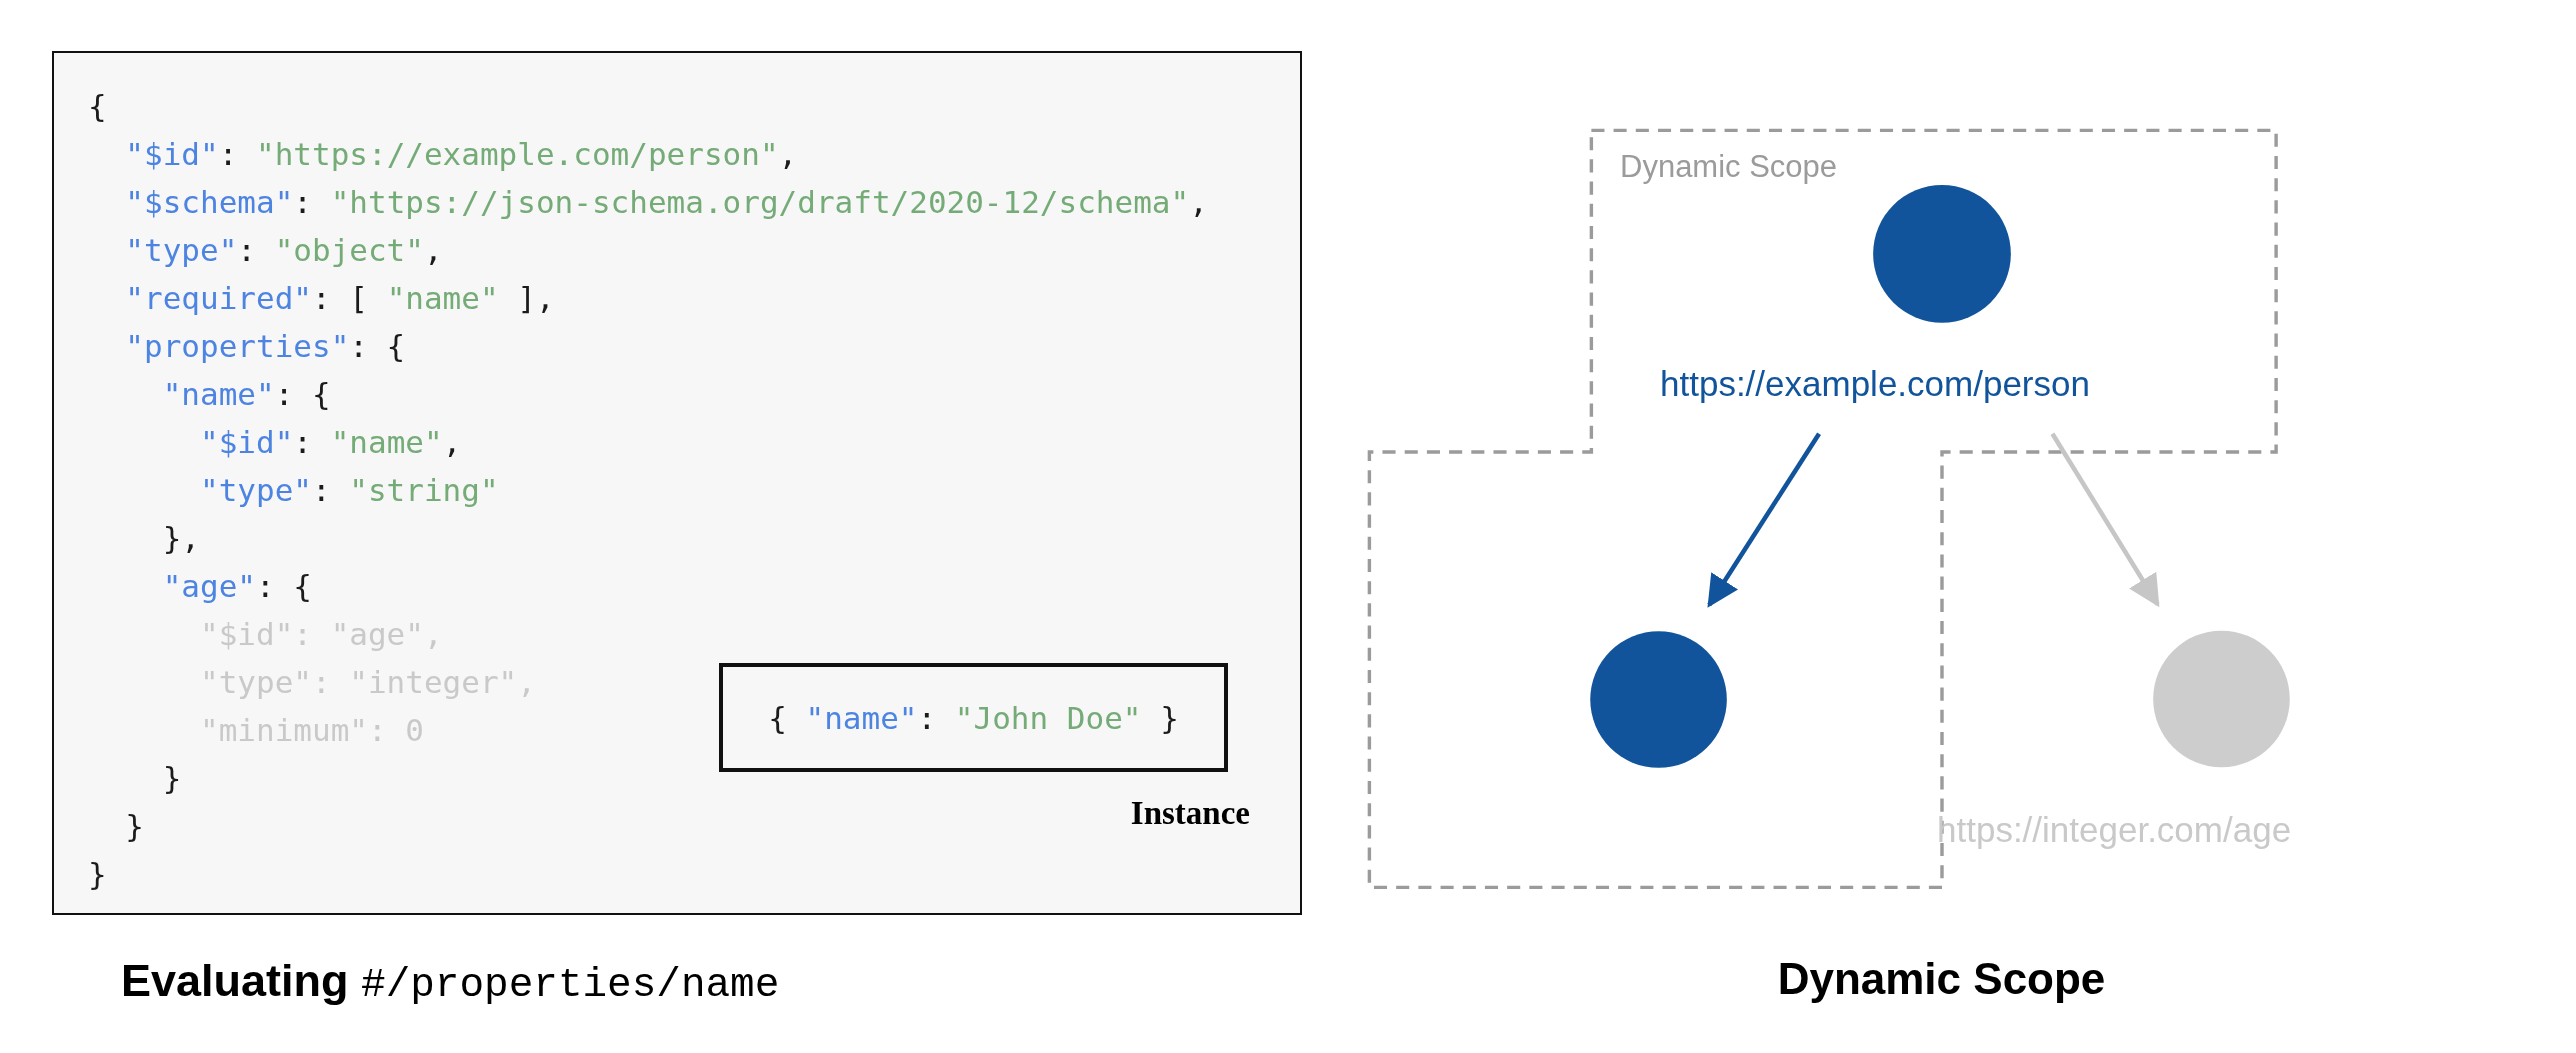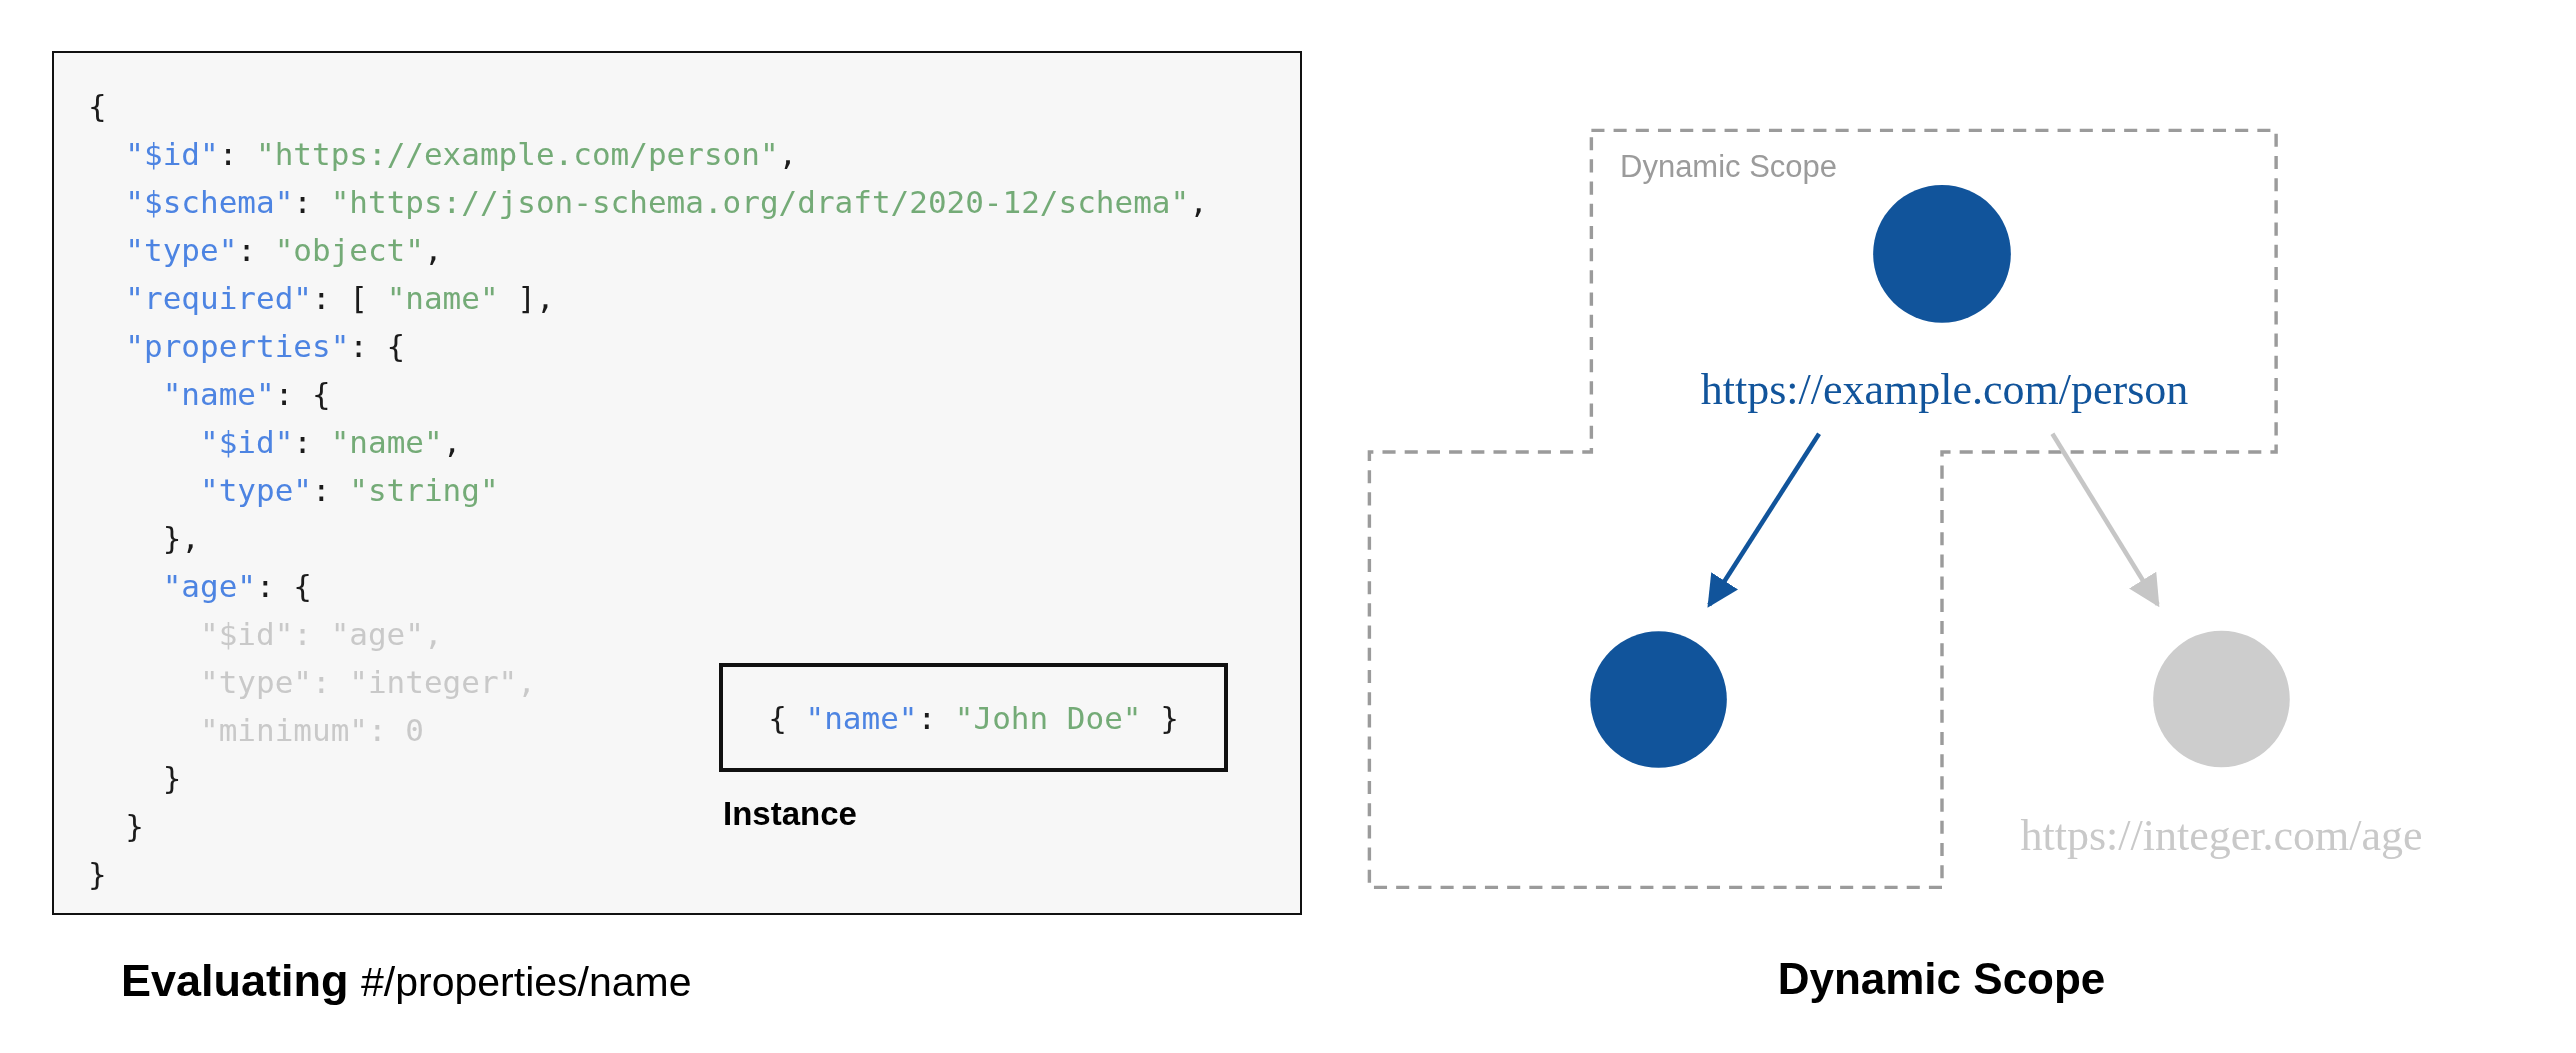--- a/index.html
+++ b/index.html
@@ -31,48 +31,48 @@
   .tok-s{color:var(--code_str);}
   .tok-g{color:var(--muted_gray);}
 
   .instance-box{
     position:absolute;left:719px;top:663px;width:501px;height:101px;
     border:4.6px solid var(--border_black);background:var(--panel_bg);
     display:flex;align-items:center;justify-content:center;
     font-family:"DejaVu Sans Mono",monospace;font-size:31px;white-space:pre;
   }
   .instance-label{
-    position:absolute;left:723px;top:795px;width:569px;text-align:left;
-    font-family:Liberation Sans, sans-serif;font-weight:bold;font-size:33px;color:#000;
+    position:absolute;left:681px;top:795px;width:569px;text-align:right;
+    font-family:Liberation Serif, serif;font-weight:bold;font-size:33px;color:#000;
   }
 
   .caption-left{
     position:absolute;left:121px;top:955px;white-space:pre;color:#000;
   }
   .caption-left .cap-bold{font-family:"Liberation Sans",sans-serif;font-weight:bold;font-size:45px;}
-  .caption-left .cap-mono{font-family:Liberation Sans, sans-serif;font-size:41px;}
+  .caption-left .cap-mono{font-family:Liberation Mono, monospace;font-size:41px;}
 
   
   .diagram-svg{position:absolute;left:0;top:0;width:2576px;height:1053px;}
   .scope-outline{fill:none;stroke:var(--dash_gray);stroke-width:6;stroke-dasharray:23 16;}
   .node-active{fill:var(--accent_blue);}
   .node-inactive{fill:#cdcdcd;}
   .edge{stroke-width:8;fill:none;}
   .edge-active{stroke:var(--accent_blue);}
   .edge-inactive{stroke:var(--arrow_gray);}
   .head-active{fill:var(--accent_blue);}
   .head-inactive{fill:var(--arrow_gray);}
 
   .scope-title{
     position:absolute;left:1620px;top:149px;
     font-family:"Liberation Sans",sans-serif;font-size:31px;color:var(--dash_gray);
   }
   .node-label{
-    position:absolute;width:569px;text-align:center;
-    font-family:Liberation Serif, serif;font-size:44px;white-space:pre;
+    position:absolute;width:569px;text-align:left;
+    font-family:Liberation Sans, sans-serif;font-size:35px;white-space:pre;
   }
   .node-label.blue{color:var(--accent_blue);}
   .node-label.gray{color:var(--muted_gray);}
   .label-person{left:1660px;top:364px;}
   .label-name{left:1378px;top:810px;}
   .label-age{left:1937px;top:810px;}
 
   .caption-right{
     position:absolute;left:1657px;top:954px;width:569px;text-align:center;
     font-family:"Liberation Sans",sans-serif;font-weight:bold;font-size:44px;color:#000;

